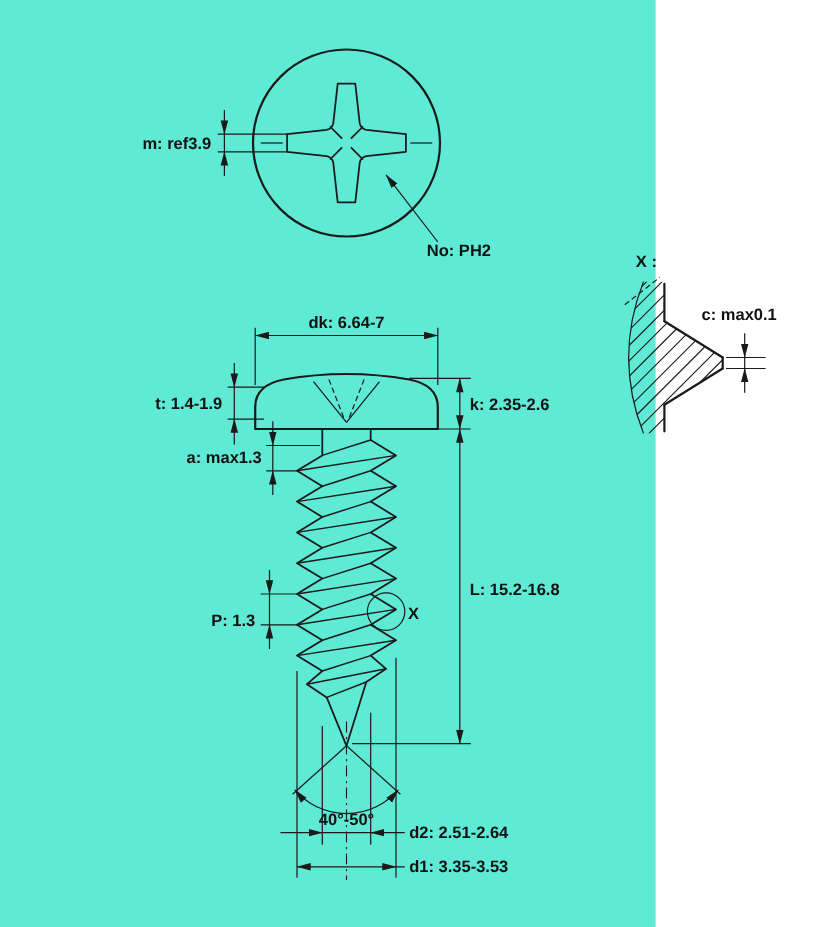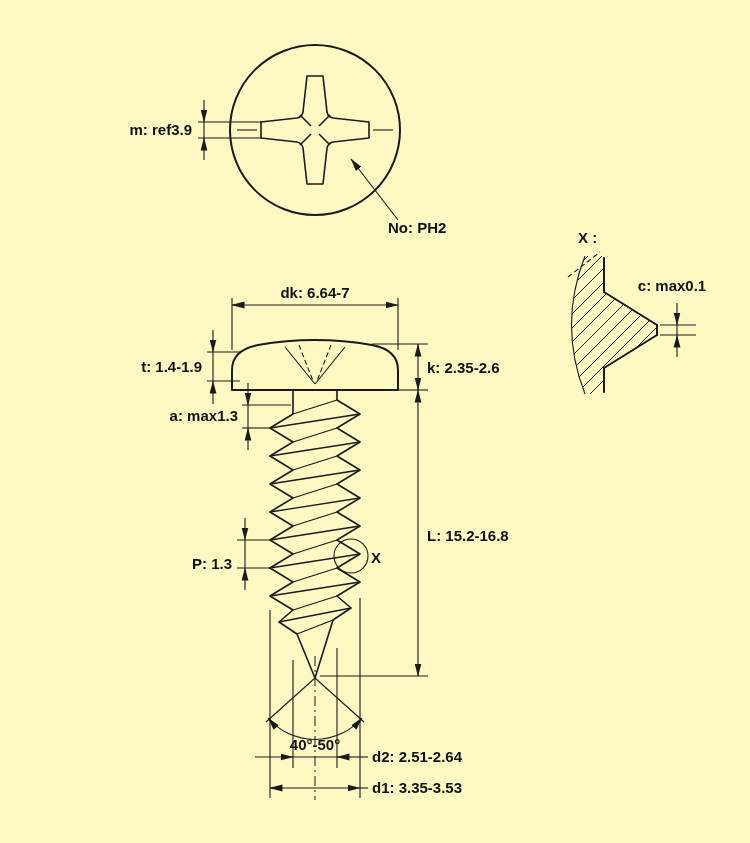--- a/index.html
+++ b/index.html
@@ -1,16 +1,16 @@
 <!DOCTYPE html>
 <html><head>
 <meta charset="utf-8">
 <style>
   html,body{margin:0;padding:0;background:#ffffff;}
-  .page{width:750px;height:843px;background:#fef9c3;position:relative;font-family:"Liberation Sans",sans-serif;}
+  .page{width:596px;height:843px;background:#5eead4;position:relative;font-family:"Liberation Sans",sans-serif;}
   svg{display:block;}
   .outline{stroke:#1a1a1a;stroke-width:2;fill:none;stroke-linejoin:round;stroke-linecap:round;}
   .thin{stroke:#1a1a1a;stroke-width:1.6;fill:none;stroke-linejoin:round;}
   .dim{stroke:#1a1a1a;stroke-width:1.1;fill:none;}
   .helix{stroke:#1a1a1a;stroke-width:1.3;fill:none;}
   .dash{stroke:#1a1a1a;stroke-width:1.1;fill:none;stroke-dasharray:5 3;}
   .cline{stroke:#1a1a1a;stroke-width:1;fill:none;stroke-dasharray:10 4 2 4;}
   .hatch{stroke:#1a1a1a;stroke-width:1;fill:none;}
   text{font-family:"Liberation Sans",sans-serif;font-weight:bold;font-size:15px;fill:#111111;}
 </style>

